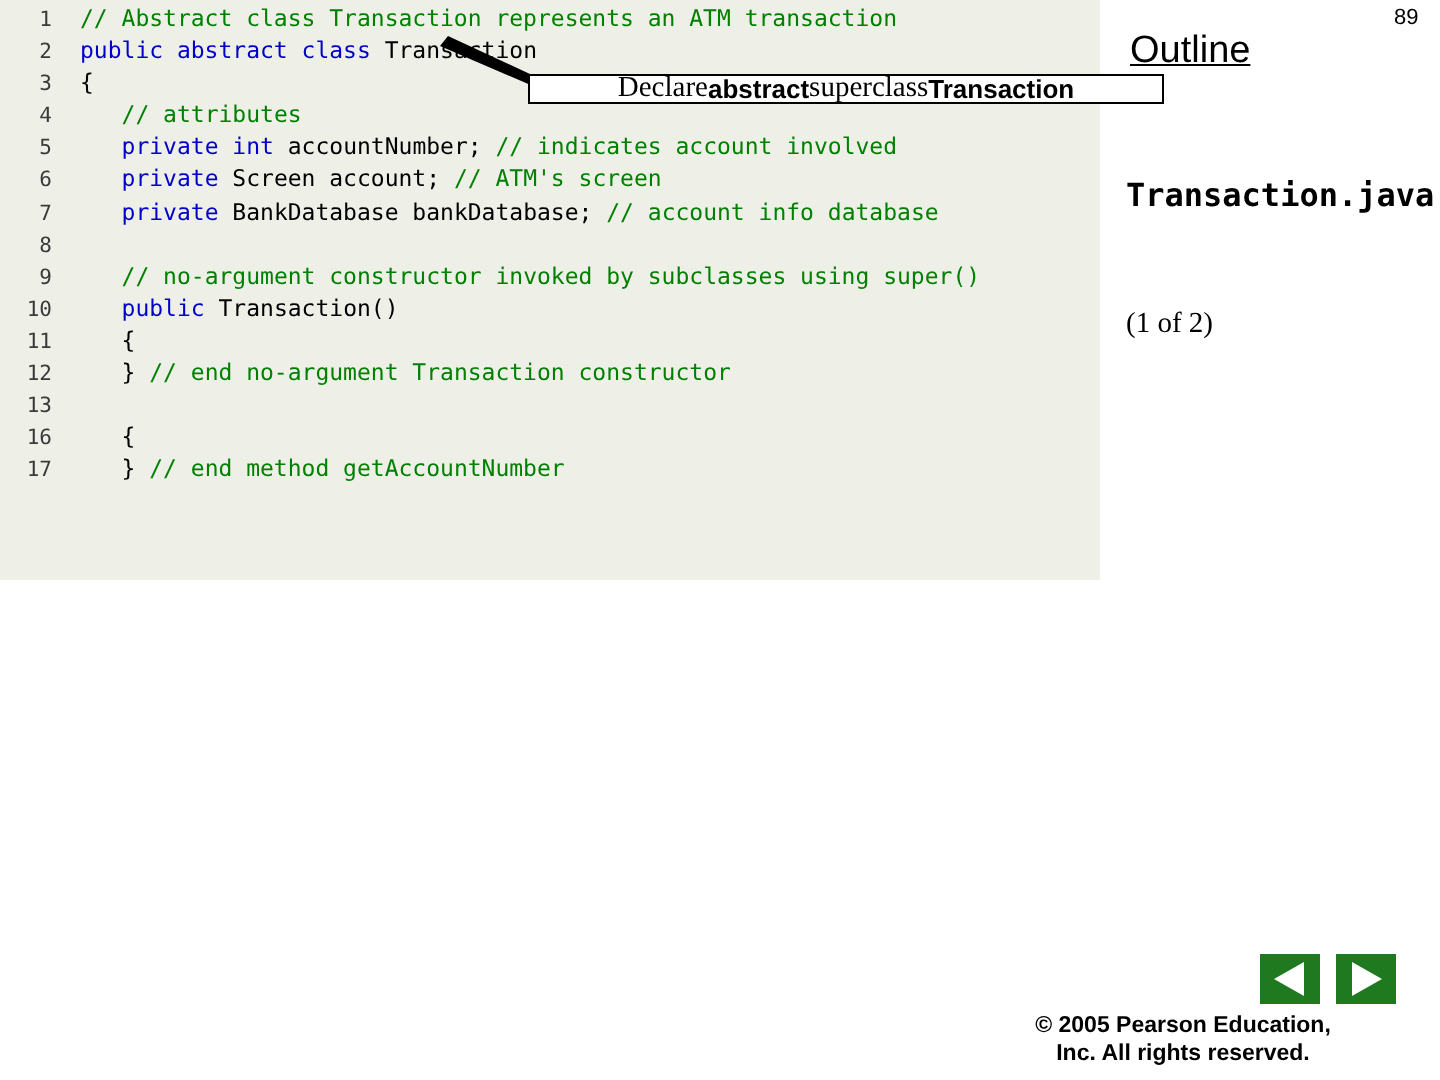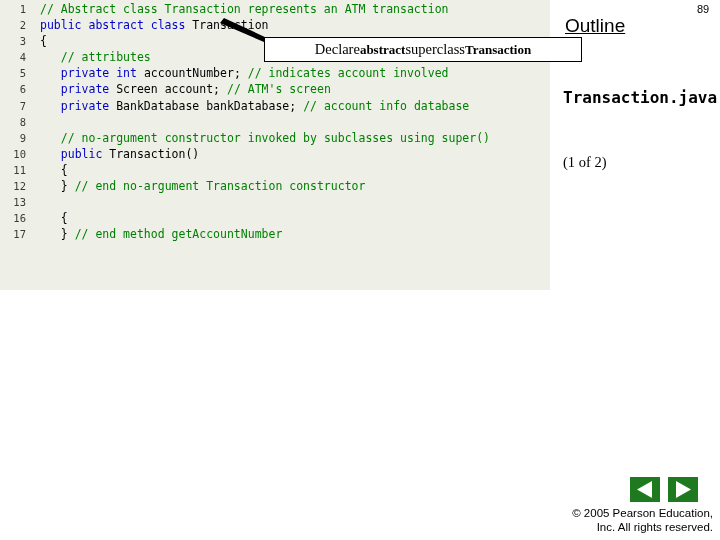--- a/index.html
+++ b/index.html
@@ -54,36 +54,36 @@
   .kw { color: #0000c8; }
   .cm { color: #008000; }
   .pl { color: #000000; }
 
   
   #callout {
     position: absolute;
     left: 264px;
     top: 37px;
     width: 318px;
-    height: 25px;
+    height: 15px;
     background: #ffffff;
     border: 1px solid #000000;
     box-sizing: border-box;
     display: flex;
     align-items: center;
     justify-content: center;
     white-space: nowrap;
   }
   #callout .c-serif {
     font-family: "Liberation Serif", serif;
     font-size: 14.5px;
     color: #000000;
   }
   #callout .c-mono {
-    font-family: Liberation Serif, serif;
+    font-family: Liberation Sans, sans-serif;
     font-size: 13px;
     font-weight: bold;
     color: #000000;
   }
   #callout-pointer {
     position: absolute;
     left: 210px;
     top: 18px;
     width: 70px;
     height: 32px;
@@ -145,24 +145,24 @@
   }
   #nav-prev { left: 0; }
   #nav-next { left: 38px; }
 
   
   #footer {
     position: absolute;
     left: 470px;
     top: 506px;
     width: 243px;
-    text-align: right;
+    text-align: center;
     font-family: "Liberation Sans", sans-serif;
     font-size: 11.5px;
-    font-weight: normal;
+    font-weight: bold;
     color: #000000;
     line-height: 14px;
   }
 </style>
 </head>
 <body>
 
 <div id="code-panel">
   <div id="code-lines">
       <div class="code-row"><span class="ln">1</span><span class="code-text"><span class="cm">// Abstract class Transaction represents an ATM transaction</span></span></div>

